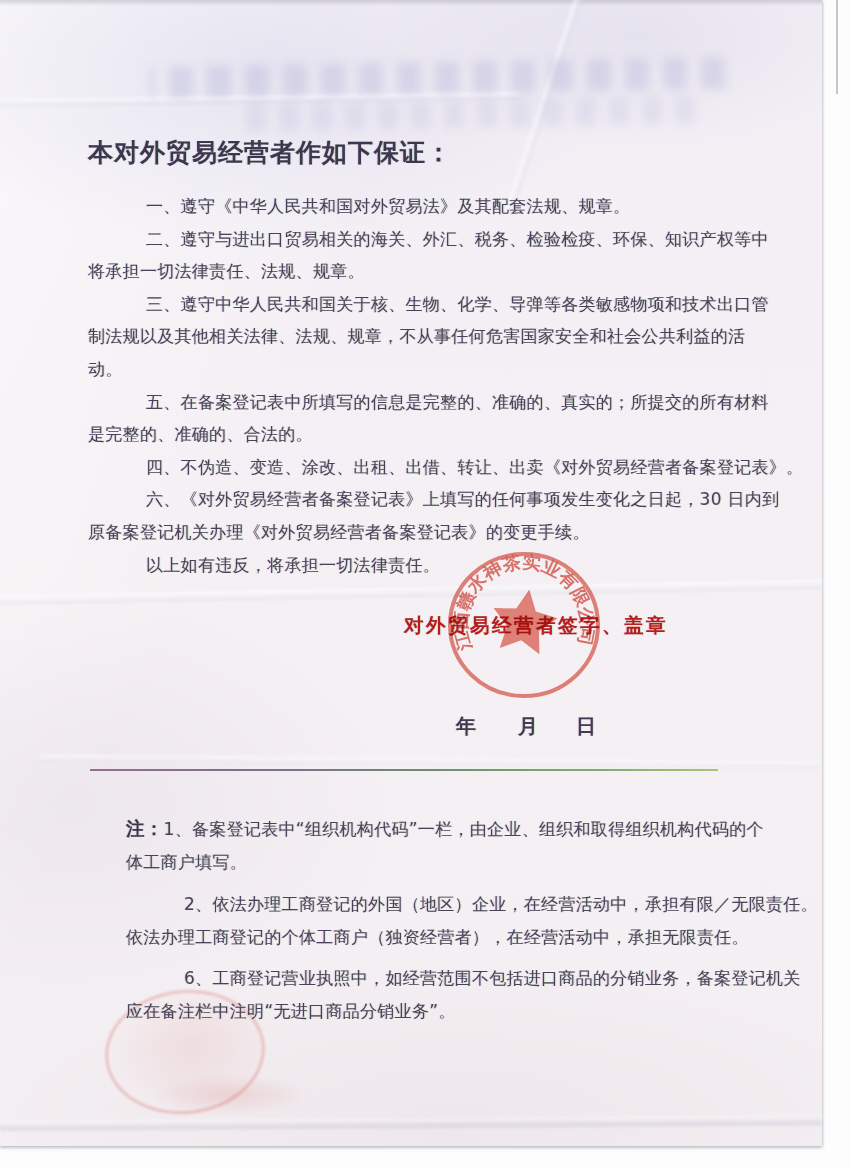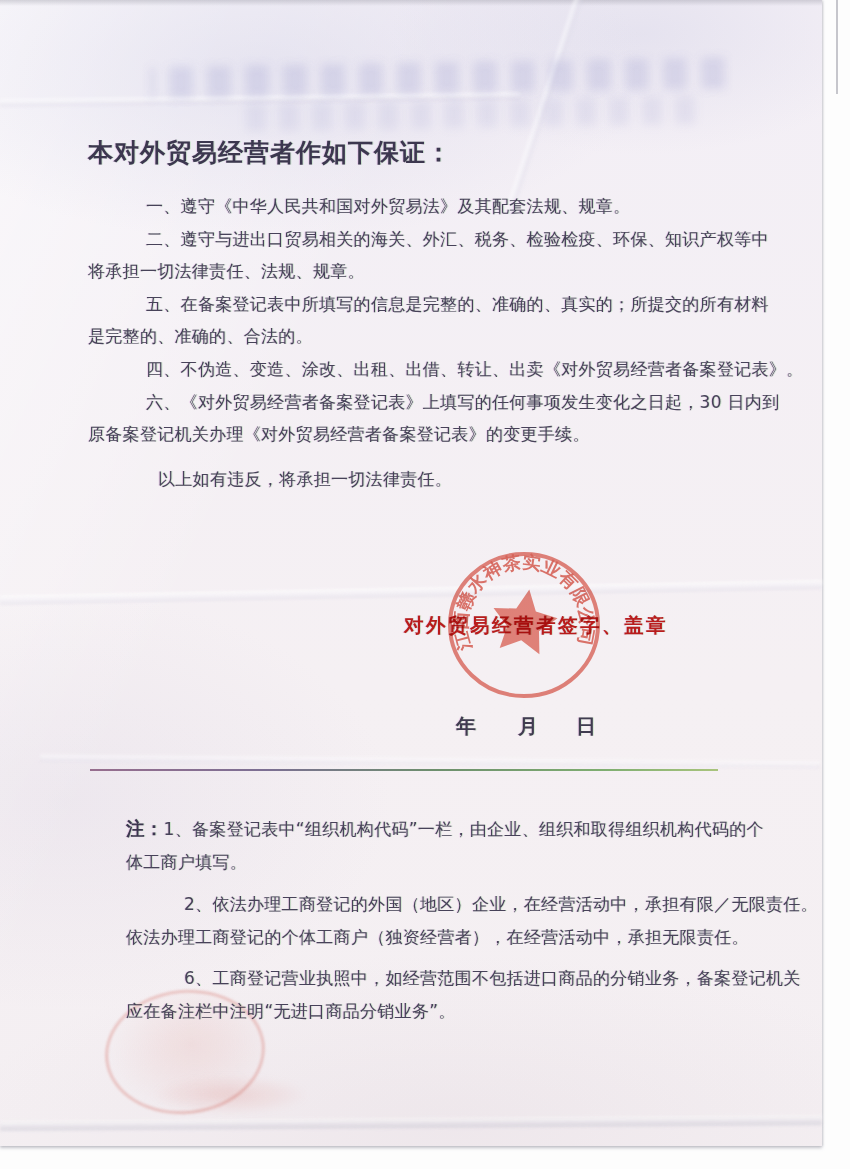--- a/index.html
+++ b/index.html
@@ -56,21 +56,21 @@
   }
   .doc-title{
     position:absolute;left:88px;top:136px;
     font-size:25px;font-weight:bold;letter-spacing:1px;color:#3c374f;
   }
   .pledges{position:absolute;left:88px;top:190px;width:716px;}
   .para{
     font-size:17px;line-height:32.6px;letter-spacing:.3px;
     white-space:pre;text-indent:58px;margin:0;
   }
-  .closing{margin:12px;}
+  .closing{margin:0;}
   .sig-line{
     position:absolute;left:404px;top:612px;
     font-size:19.5px;font-weight:bold;letter-spacing:2.5px;color:#b91c1c;
   }
   .date-row{position:absolute;top:713px;left:0;width:850px;}
   .date-label{position:absolute;font-size:20px;font-weight:bold;color:#403c50;}
   .date-year{left:456px;} .date-month{left:518px;} .date-day{left:576px;}
   .divider{
     position:absolute;left:90px;top:769px;width:628px;height:2px;
     background:linear-gradient(90deg,#976e8e 0%,#7c6f93 28%,#6d8f6d 55%,#7fae71 82%,#a9c47d 100%);
@@ -118,20 +118,23 @@
 
   <div class="ghost ghost-1"></div>
   <div class="ghost ghost-2"></div>
 
   <div class="doc-title ink">本对外贸易经营者作如下保证：</div>
 
   <div class="pledges">
     <p class="para ink">一、遵守《中华人民共和国对外贸易法》及其配套法规、规章。</p>
     <p class="para ink">二、遵守与进出口贸易相关的海关、外汇、税务、检验检疫、环保、知识产权等中
 将承担一切法律责任、法规、规章。</p>
+    <p class="para ink">三、遵守中华人民共和国关于核、生物、化学、导弹等各类敏感物项和技术出口管
+制法规以及其他相关法律、法规、规章，不从事任何危害国家安全和社会公共利益的活
+动。</p>
     <p class="para ink">五、在备案登记表中所填写的信息是完整的、准确的、真实的；所提交的所有材料
 是完整的、准确的、合法的。</p>
     <p class="para ink">四、不伪造、变造、涂改、出租、出借、转让、出卖《对外贸易经营者备案登记表》。</p>
     <p class="para ink">六、《对外贸易经营者备案登记表》上填写的任何事项发生变化之日起，30 日内到
 原备案登记机关办理《对外贸易经营者备案登记表》的变更手续。</p>
     <p class="para closing ink">以上如有违反，将承担一切法律责任。</p>
   </div>
 
   <div class="sig-line ink">对外贸易经营者签字、盖章</div>
 

